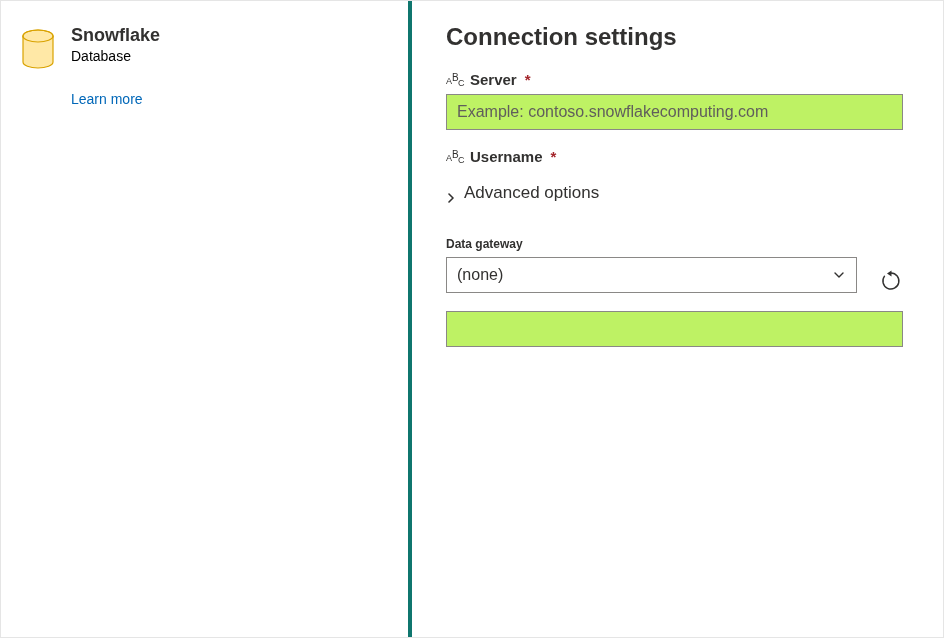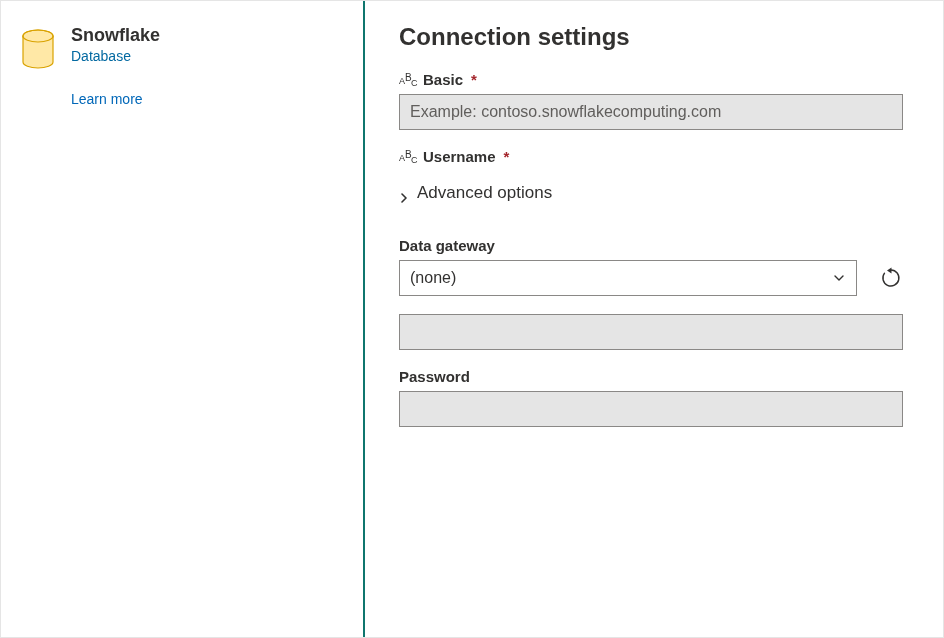--- a/index.html
+++ b/index.html
@@ -11,41 +11,41 @@
       width: 944px;
       height: 638px;
       overflow: hidden;
     }
     .container {
       display: flex;
       height: 100%;
       border: 1px solid #e5e5e5;
     }
     .sidebar {
-      width: 364px;
+      width: 411px;
       padding: 24px 20px 20px 20px;
-      border-right: 2px solid #0f766e;
+      border-right: 4px solid #0f766e;
     }
     .sidebar-header {
       display: flex;
       gap: 14px;
     }
     .db-icon-wrap {
       width: 36px;
       flex-shrink: 0;
       padding-top: 4px;
     }
     .sidebar-title {
       font-size: 18px;
       font-weight: 600;
       color: #323130;
     }
     .sidebar-subtitle {
       font-size: 14px;
-      color: #0369a1;
+      color: #000000;
       margin-top: 2px;
     }
     .learn-more {
       color: #0067b8;
       font-size: 14px;
       margin-top: 19px;
       margin-left: 50px;
       cursor: pointer;
     }
     .main {
@@ -88,41 +88,41 @@
       margin-left: 2px;
     }
     .text-input {
       width: 100%;
       height: 36px;
       border: 1px solid #8a8886;
       padding: 0 10px;
       font-size: 16px;
       font-family: inherit;
       color: #323130;
-      background: #e5e5e5;
+      background: #bef264;
     }
     .text-input::placeholder { color: #605e5c; }
     .advanced {
       display: flex;
       align-items: center;
       gap: 8px;
       font-size: 17px;
       font-weight: 400;
       cursor: pointer;
       margin-top: 10px;
       margin-bottom: 34px;
     }
     .chev {
       width: 10px;
       height: 10px;
       display: inline-block;
     }
     .dropdown-row {
       display: flex;
-      align-items: center;
+      align-items: flex-end;
       gap: 22px;
     }
     .dropdown {
       flex: 1;
       height: 36px;
       border: 1px solid #8a8886;
       display: flex;
       align-items: center;
       justify-content: space-between;
       padding: 0 10px;
@@ -140,21 +140,21 @@
     .refresh-btn {
       width: 24px;
       height: 24px;
       cursor: pointer;
       display: flex;
       align-items: center;
       justify-content: center;
       flex-shrink: 0;
     }
     .cred-label {
-      font-size: 15px;
+      font-size: 12px;
       font-weight: 600;
       margin-bottom: 6px;
     }
   </style>
 </head>
 <body>
 
 <div class="container">
 
   <aside class="sidebar">
@@ -177,21 +177,21 @@
   <main class="main">
     <h1 class="section-heading">Connection settings</h1>
 
     <div class="field">
       <div class="field-label">
         <span class="abc">
             <span class="a">A</span>
             <span class="b">B</span>
             <span class="c">C</span>
           </span>
-        <span>Basic</span>
+        <span>Server</span>
         <span class="req">*</span>
       </div>
       <input type="text" class="text-input" placeholder="Example: contoso.snowflakecomputing.com" style="">
     </div>
 
     <div class="field">
       <div class="field-label">
         <span class="abc">
             <span class="a">A</span>
             <span class="b">B</span>
@@ -232,19 +232,15 @@
       </div>
     </div>
 
     <div class="field">
     </div>
 
     <div class="field">
       <input type="text" class="text-input" style="">
     </div>
 
-    <div class="field">
-      <div class="cred-label">Password</div>
-      <input type="password" class="text-input" style="">
-    </div>
 
   </main>
 </div>
 
 </body></html>

